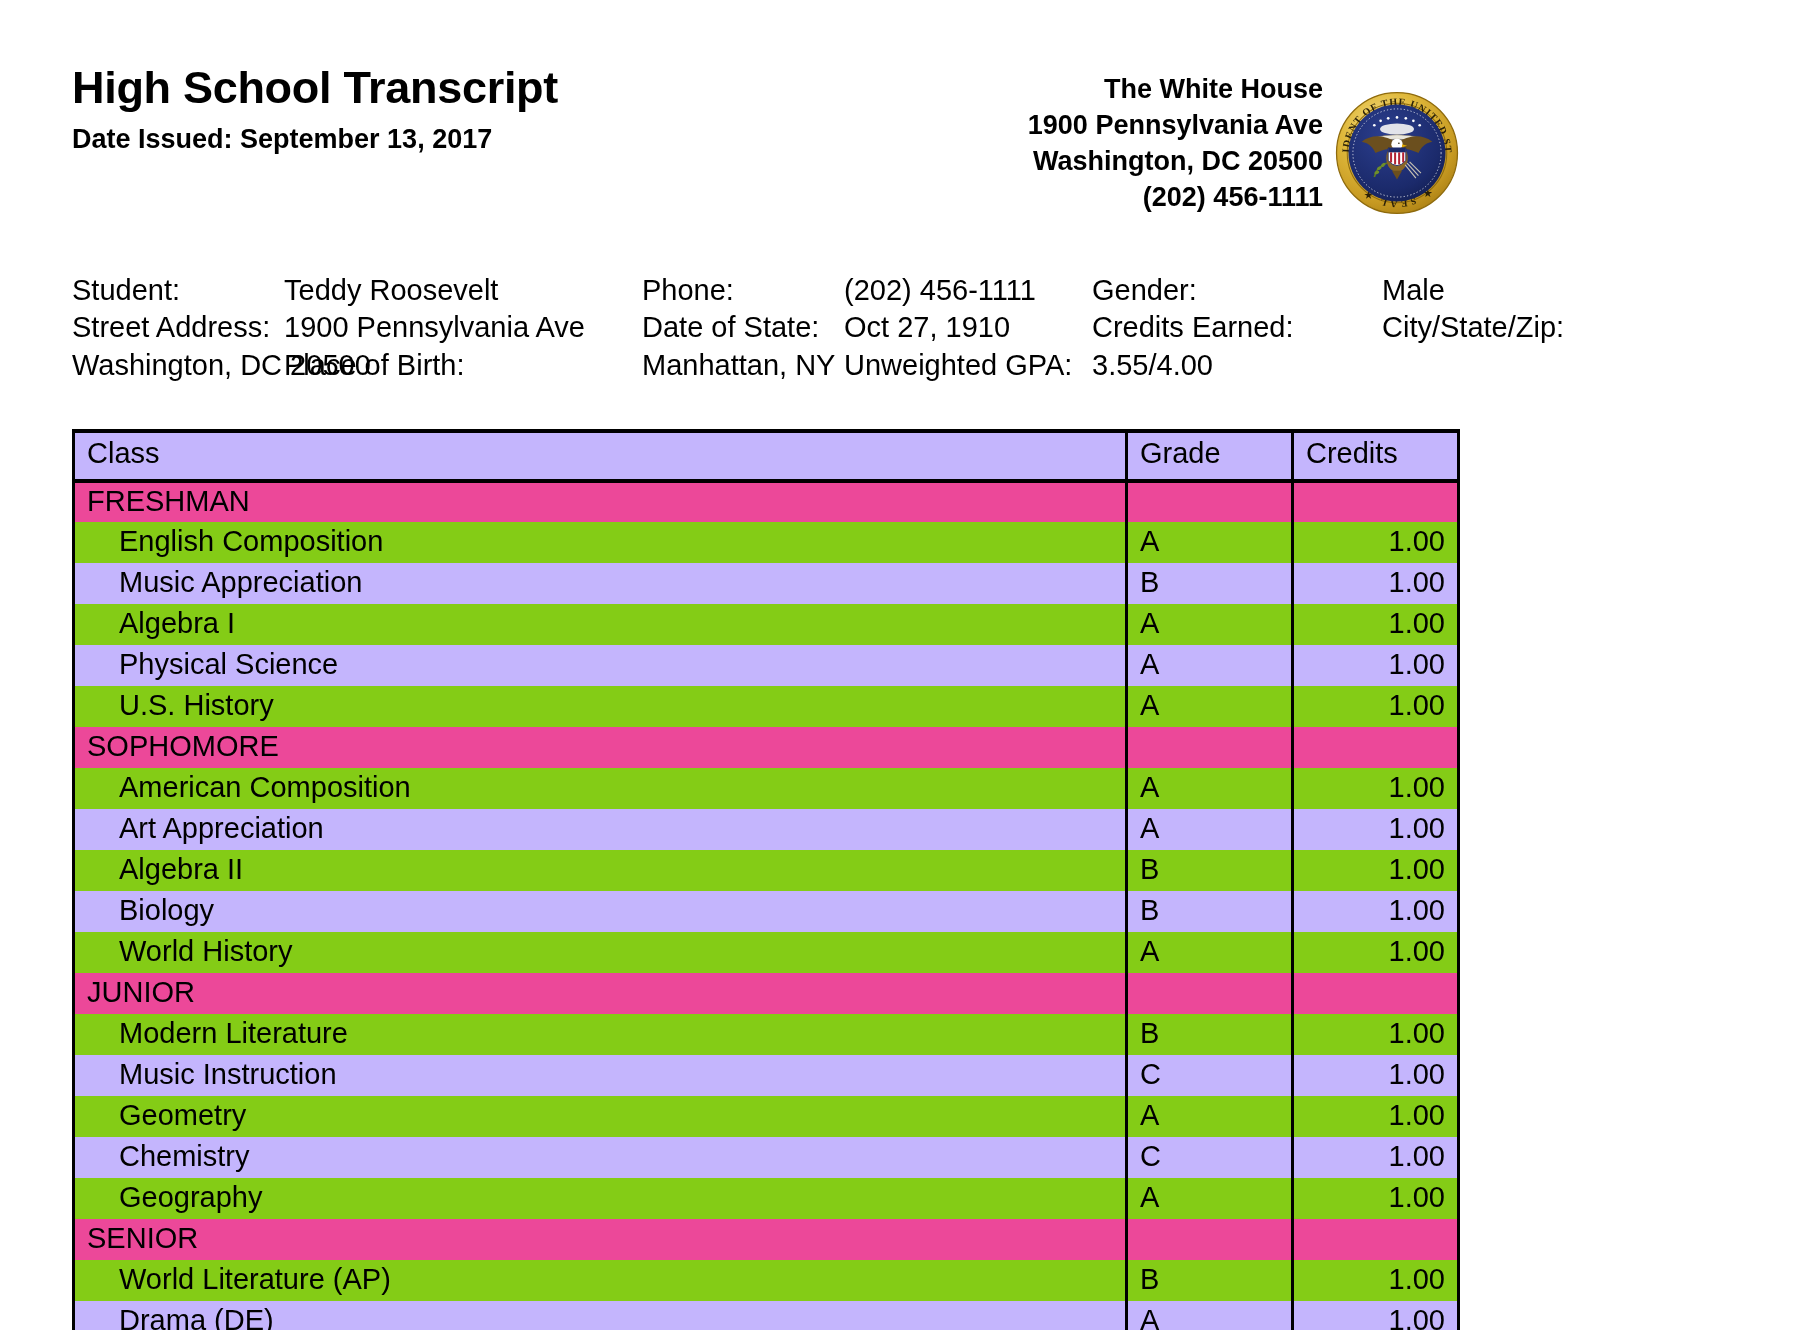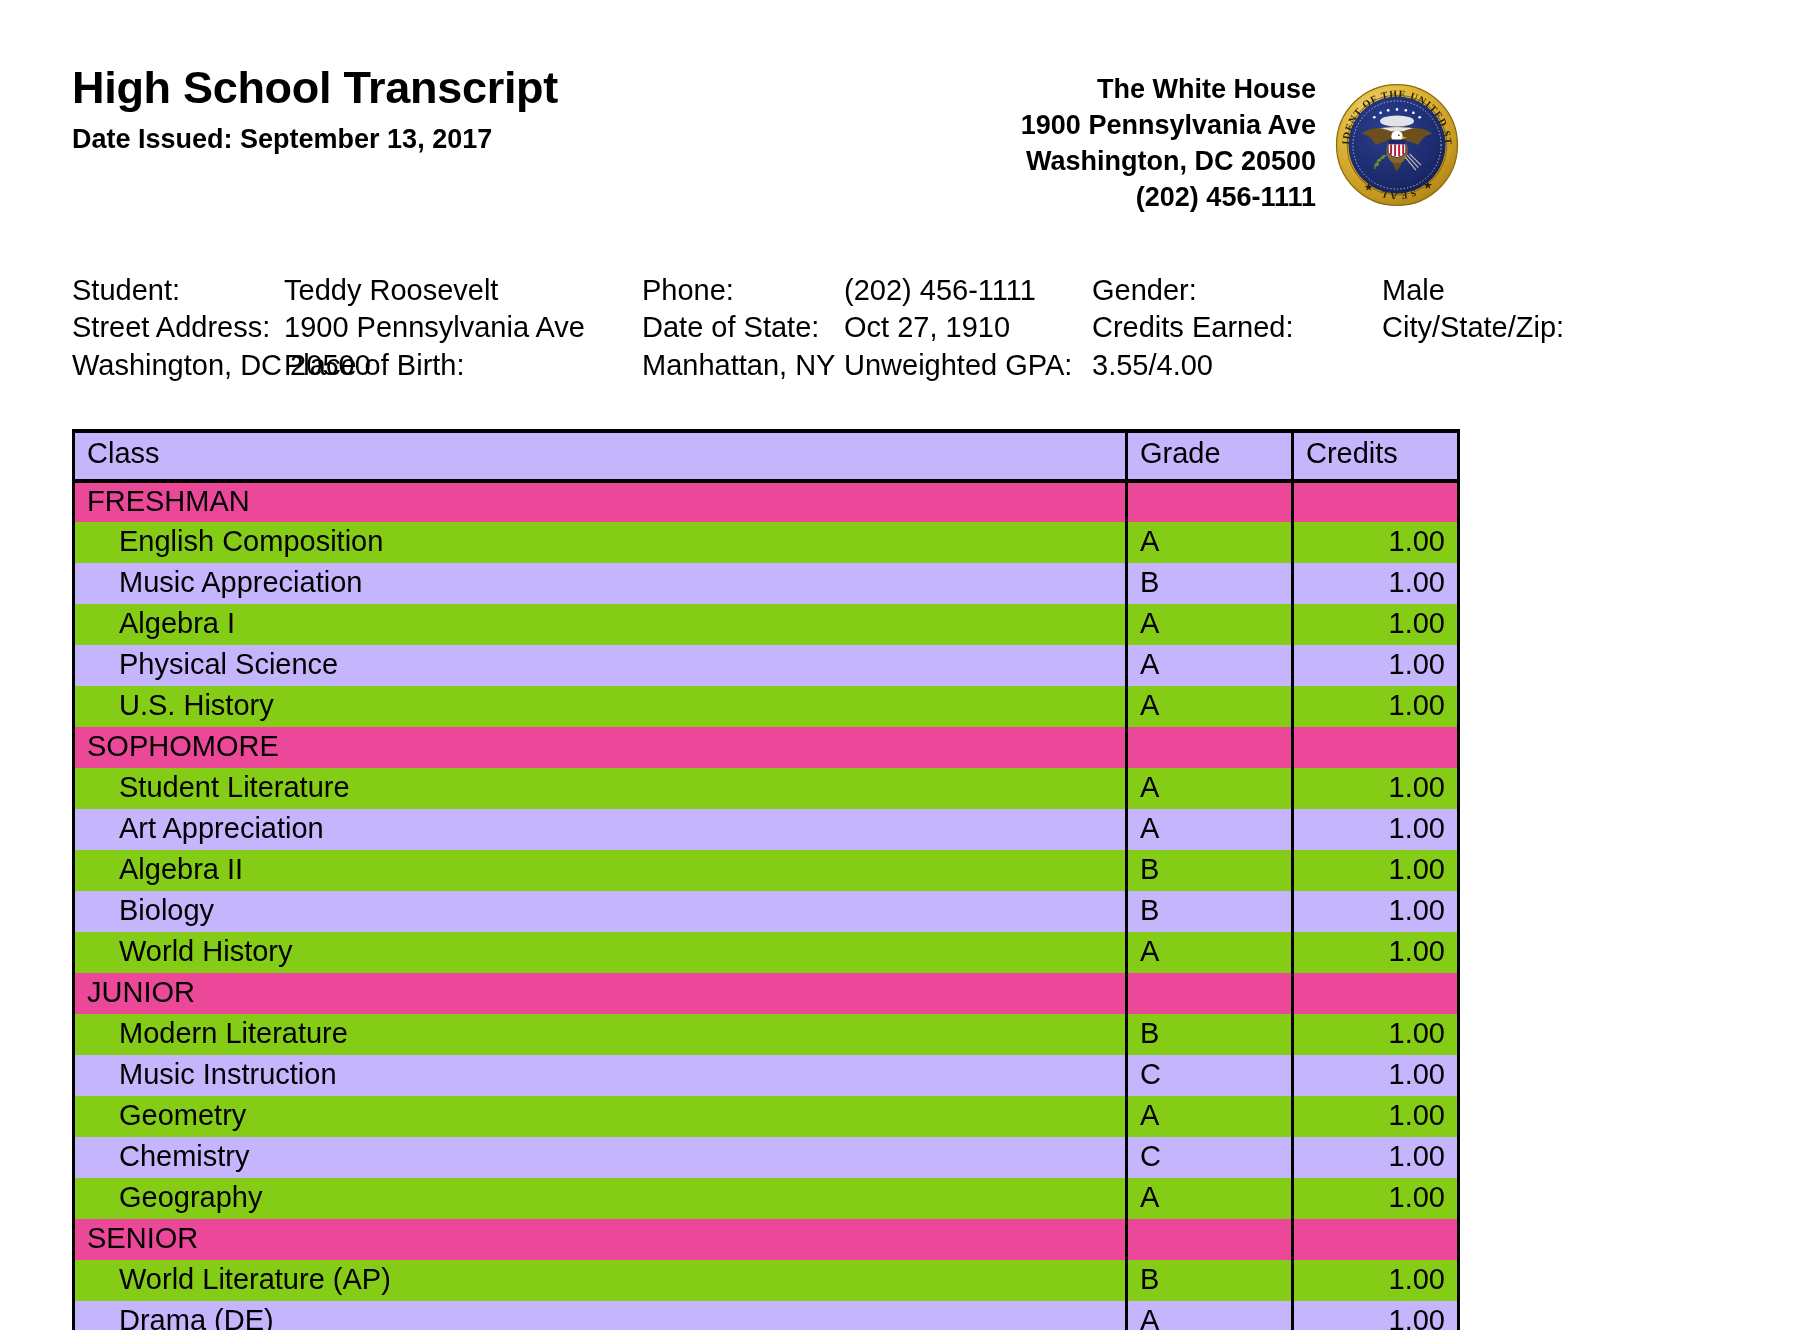--- a/index.html
+++ b/index.html
@@ -43,22 +43,22 @@
   .doc-date {
     font-size: 27px;
     font-weight: bold;
     line-height: 1.1;
     margin: 0;
     white-space: nowrap;
   }
 
   .header-right {
     display: flex;
-    align-items: center;
-    gap: 18px;
+    align-items: flex-end;
+    gap: 11px;
     padding-top: 14px;
   }
   .school-address {
     text-align: right;
     font-size: 27px;
     font-weight: bold;
     line-height: 1.33;
     white-space: nowrap;
   }
 
@@ -298,21 +298,21 @@
             <td class="cls indent">U.S. History</td>
             <td class="grade">A</td>
             <td class="credit">1.00</td>
           </tr>
           <tr class="section-row">
             <td class="cls">SOPHOMORE</td>
             <td class="grade"></td>
             <td class="credit"></td>
           </tr>
           <tr class="zebra-white">
-            <td class="cls indent">Student Literature</td>
+            <td class="cls indent">American Composition</td>
             <td class="grade">A</td>
             <td class="credit">1.00</td>
           </tr>
           <tr class="zebra-gray">
             <td class="cls indent">Art Appreciation</td>
             <td class="grade">A</td>
             <td class="credit">1.00</td>
           </tr>
           <tr class="zebra-white">
             <td class="cls indent">Algebra II</td>

